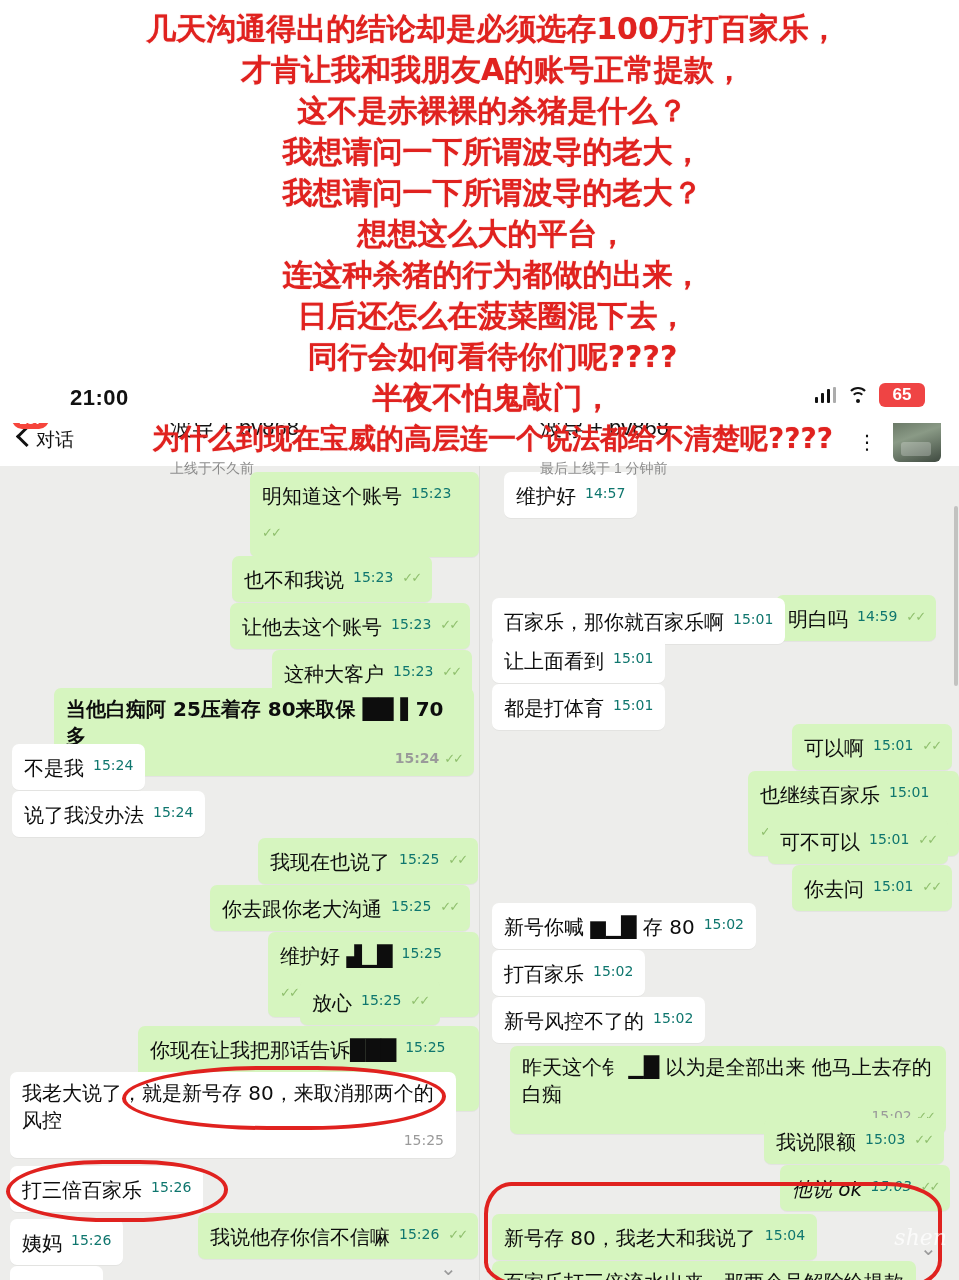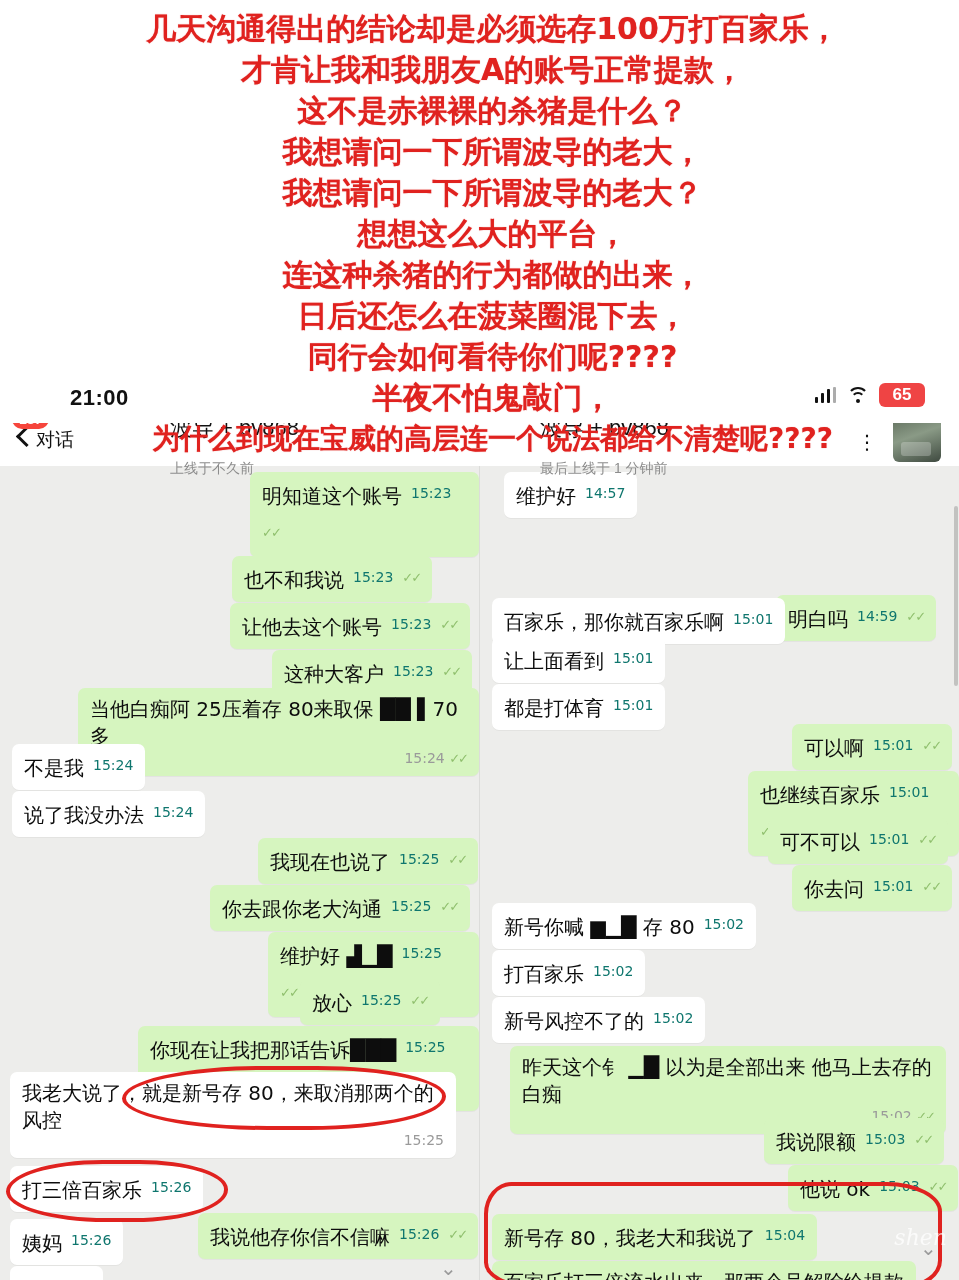--- a/index.html
+++ b/index.html
@@ -363,21 +363,21 @@
     </div>
 
     <div class="msg" style="left:272px; top:184px;">
       <div class="bubble out">
         <span class="txt">这种大客户</span>
         <span class="meta">15:23</span>
         <span class="ticks">✓✓</span>
       </div>
     </div>
 
-    <div class="msg" style="left:78px; top:222px;">
+    <div class="msg" style="left:54px; top:222px;font-weight:bold;">
       <div class="bubble out" style="padding-bottom:26px;">
         <span class="txt">当他白痴阿 25压着存 80来取保 ██ ▌70 多</span>
         <span class="meta-below">
           <span>15:24</span>
           <span class="ticks">✓✓</span>
         </span>
       </div>
     </div>
 
     <div class="msg" style="left:12px; top:278px;">
@@ -578,21 +578,21 @@
     </div>
 
     <div class="msg" style="left:284px; top:652px;">
       <div class="bubble out">
         <span class="txt">我说限额</span>
         <span class="meta">15:03</span>
         <span class="ticks">✓✓</span>
       </div>
     </div>
 
-    <div class="msg" style="left:308px; top:699px;">
+    <div class="msg" style="left:300px; top:699px;font-style:italic;">
       <div class="bubble out">
         <span class="txt">他说 ok</span>
         <span class="meta">15:03</span>
         <span class="ticks">✓✓</span>
       </div>
     </div>
 
     <div class="msg" style="left:12px; top:748px;">
       <div class="bubble out">
         <span class="txt">新号存 80，我老大和我说了</span>

